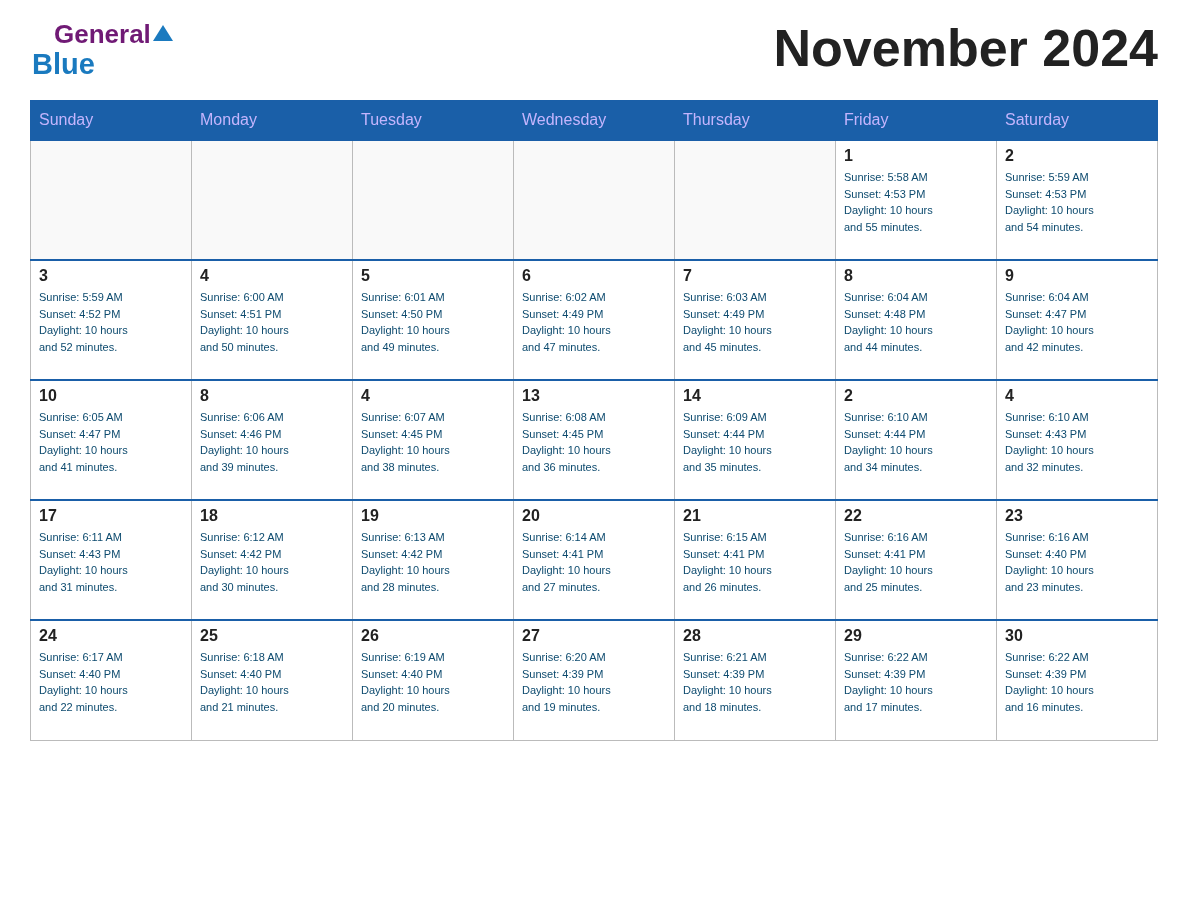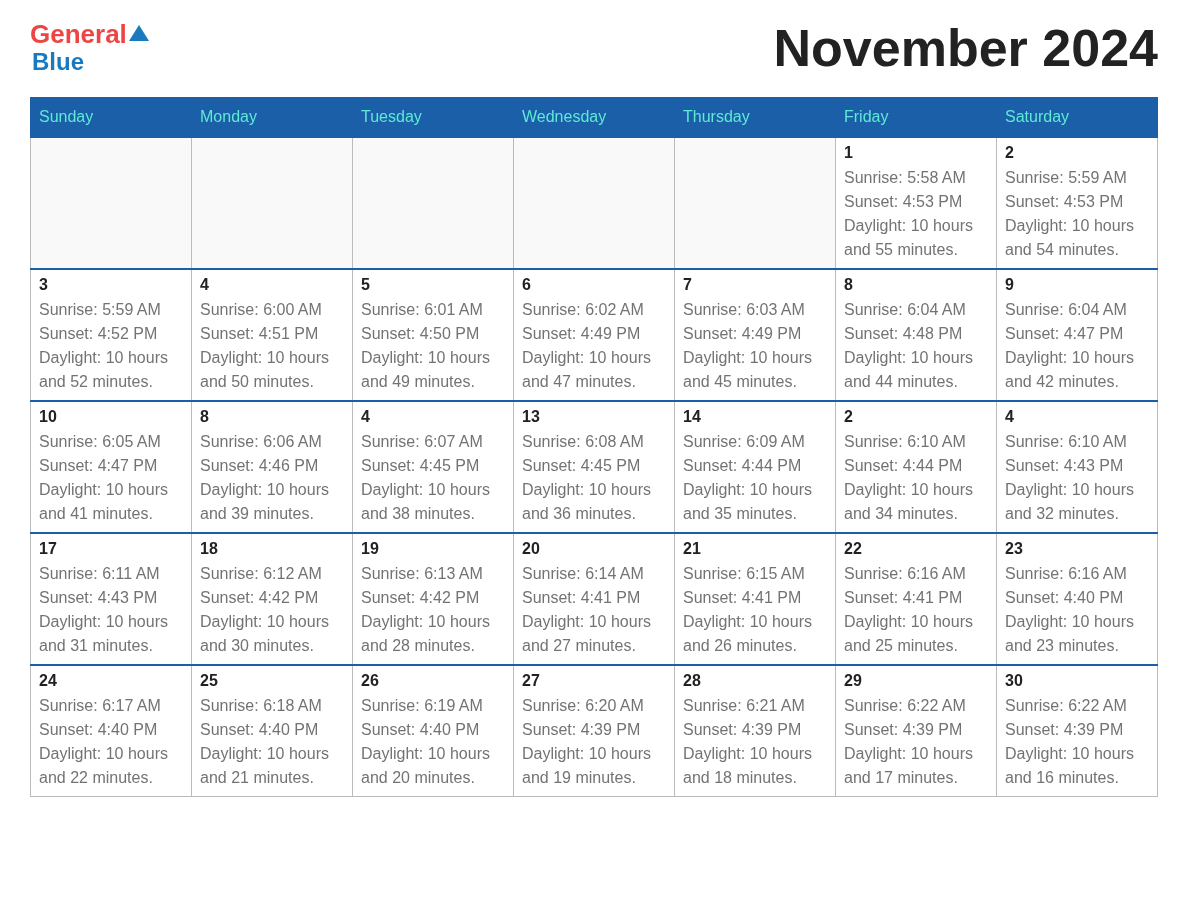--- a/index.html
+++ b/index.html
@@ -34,21 +34,21 @@
       color: #444;
       margin-top: 4px;
     }
     .calendar-table {
       width: 100%;
       border-collapse: collapse;
       table-layout: fixed;
     }
     .calendar-table th {
       background-color: #1a5fa8;
-      color: #5eead4;
+      color: #c4b5fd;
       font-size: 16px;
       font-weight: normal;
       padding: 10px 8px;
       text-align: left;
       border: 1px solid #1a5fa8;
     }
     .calendar-table td {
       vertical-align: top;
       border: 1px solid #bbbbbb;
       padding: 6px 8px;
@@ -60,40 +60,40 @@
     .calendar-table td.empty {
       background: #f9f9f9;
     }
     .day-number {
       font-size: 16px;
       font-weight: bold;
       color: #222;
       margin-bottom: 4px;
     }
     .day-info {
-      font-size: 16px;
+      font-size: 11px;
       line-height: 1.5;
-      color: #737373;
+      color: #0c4a6e;
     }
     .week-row td {
       border-top: 2px solid #1a5fa8;
     }
   </style>
 </head>
 <body>
 
 <div class="header">
   <div class="logo">
-    <div style="display:flex; align-items:center; font-size:26px; font-weight:bold; color:#ef4444; line-height:1.1;">
+    <div style="display:flex; align-items:center; font-size:26px; font-weight:bold; color:#701a75; line-height:1.1;margin-left:24px;">
       <span>General</span>
       <svg width="22" height="22" viewBox="0 0 22 22" style="margin:0 1px;">
         <polygon points="11,2 21,18 1,18" fill="#1a7abf"></polygon>
       </svg>
     </div>
-    <div style="font-size:24px; font-weight:bold; color:#1a7abf; line-height:1.1; margin-left:2px;">
+    <div style="font-size:29px; font-weight:bold; color:#1a7abf; line-height:1.1; margin-left:2px;">
       <span>Blue</span>
     </div>
   </div>
   <div class="title-section">
     <div class="month-title">November 2024</div>
   </div>
 </div>
 
 <table class="calendar-table">
   <thead>

